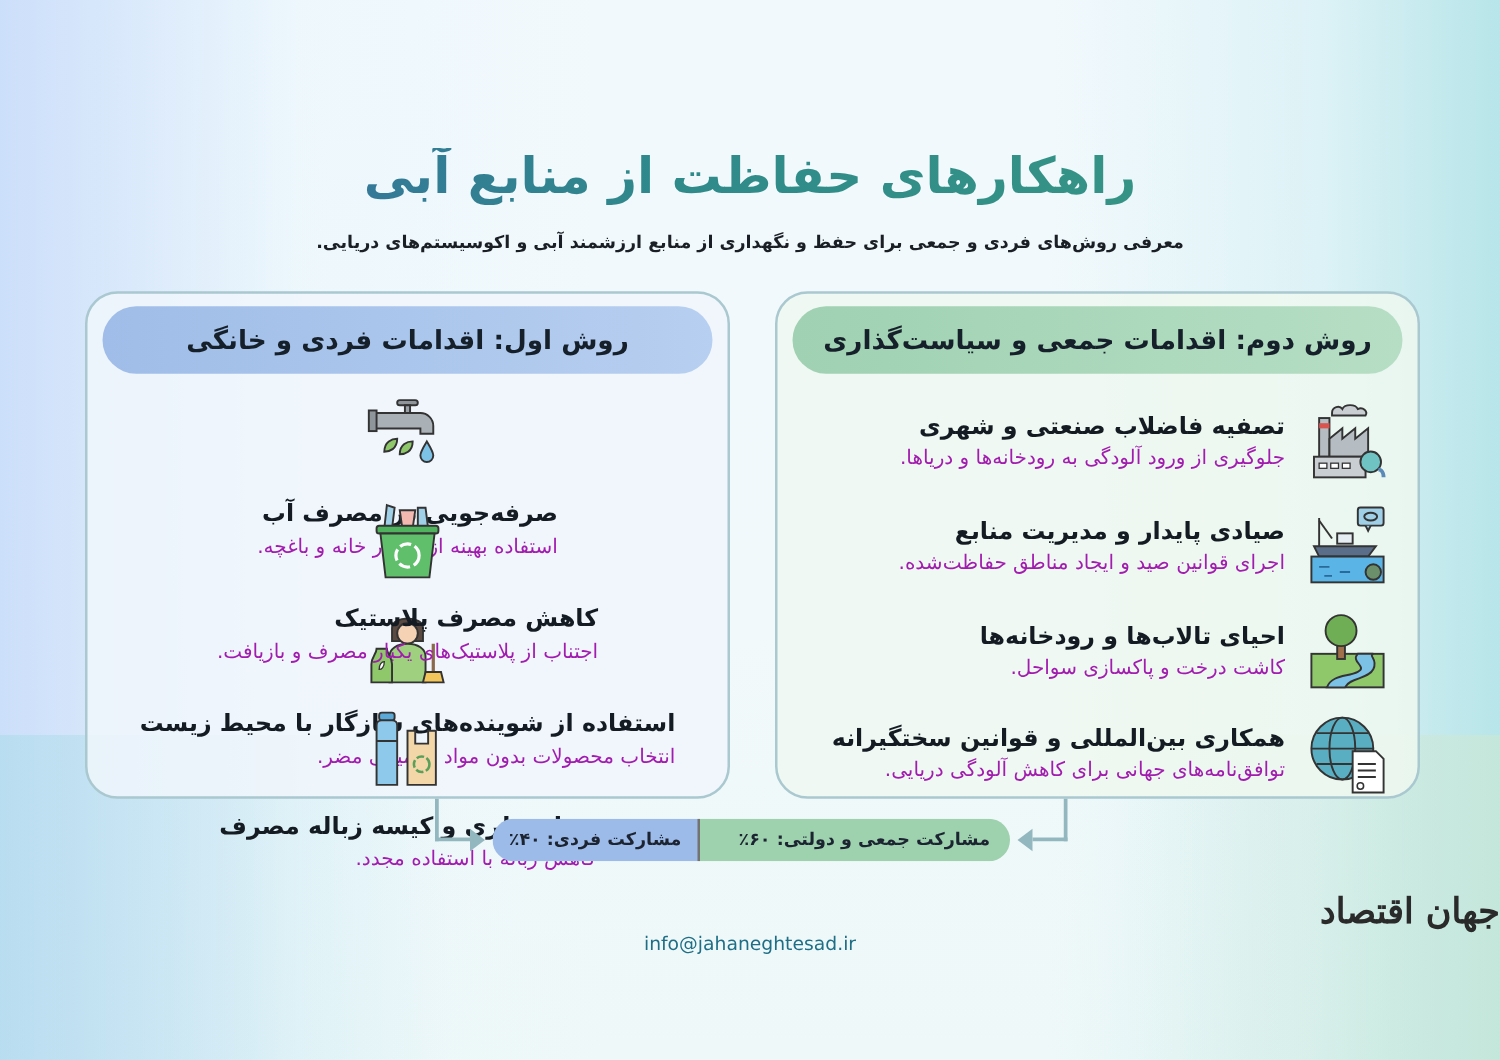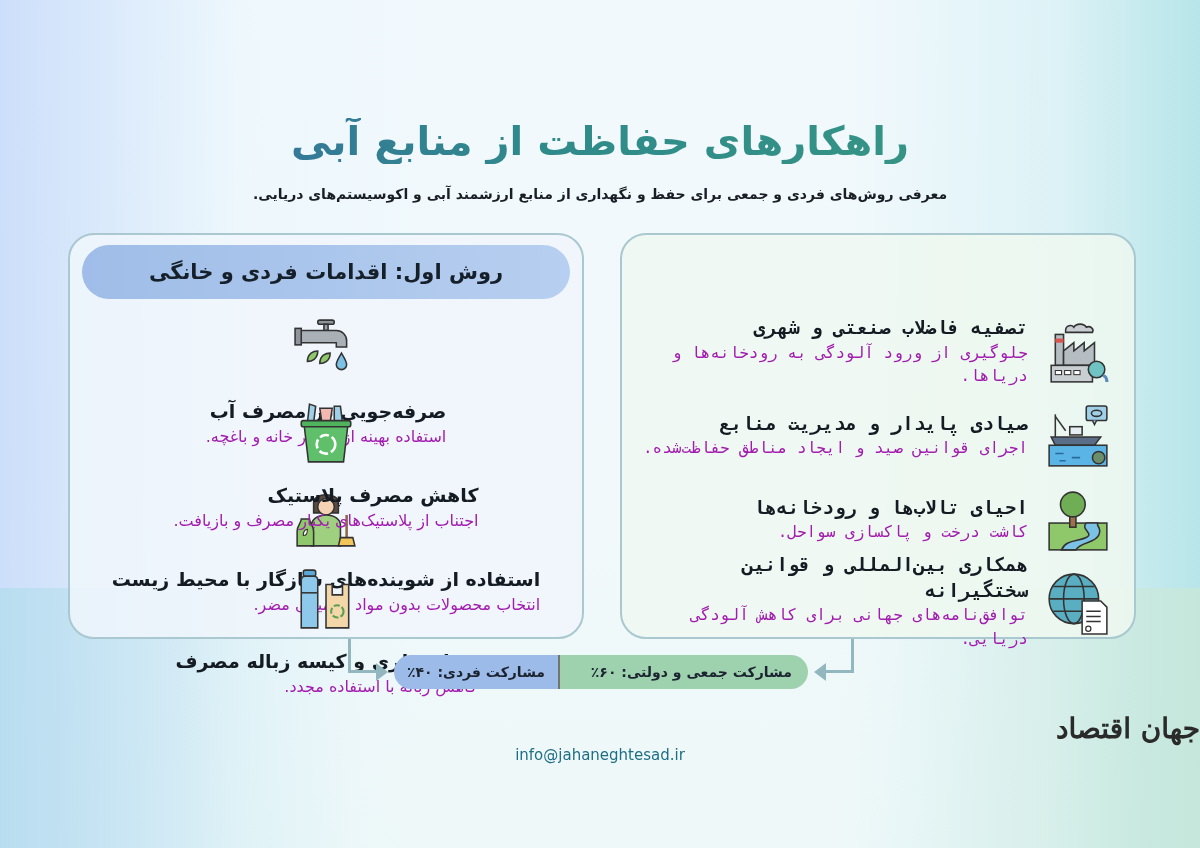--- a/index.html
+++ b/index.html
@@ -38,21 +38,21 @@
     border-radius: 27px; display: flex; align-items: center; justify-content: center;
     direction: rtl; font-size: 21px; font-weight: bold; color: #16202a;
   }
   .card.left .card-header { background: linear-gradient(90deg, #9fbde8, #b7cff0); }
   .card.right .card-header { background: linear-gradient(90deg, #9fd1b2, #b6dec4); }
   .item {
     position: absolute; left: 20px; right: 20px; height: 80px;
     display: flex; align-items: center; gap: 14px;
   }
   .card.left .item { flex-direction: column; }
-  .card.right .item { flex-direction: row-reverse; font-family: Liberation Mono, monospace; }
+  .card.right .item { flex-direction: row-reverse; }
   .item-text { flex: 1; direction: rtl; text-align: right; }
   .card.right .item-text { text-align: right; }
   .item-title { font-size: 19px; font-weight: bold; color: #151b22; line-height: 1.35; }
   .item-desc { font-size: 16px; color: #a21caf; line-height: 1.45; }
   .icon-box { width: 72px; height: 72px; flex: 0 0 72px; display: flex; align-items: center; justify-content: center; }
   .icon-box svg { width: 66px; height: 66px; }
 
   .share-bar {
     position: absolute; top: 655px; left: 394px; width: 414px; height: 34px;
     display: flex; direction: ltr; border-radius: 17px; overflow: hidden;
@@ -146,20 +146,21 @@
       </svg>
     </div>
     <div class="item-text">
       <div class="item-title">حمل بطری و کیسه زباله مصرف</div>
       <div class="item-desc">کاهش زباله با استفاده مجدد.</div>
     </div>
   </div>
 </section>
 
 <section class="card right">
+  <div class="card-header">روش دوم: اقدامات جمعی و سیاست‌گذاری</div>
 
   <div class="item" style="top:78px">
     <div class="icon-box">
       <svg viewBox="0 0 64 64">
         <path d="M20 10c0-5 6-6 8-3 2-4 10-4 12 0 4-2 8 2 6 5H20z" fill="#c9ced2" stroke="#333" stroke-width="1.5"></path>
         <rect x="10" y="14" width="8" height="30" fill="#b5bcc2" stroke="#333" stroke-width="1.5"></rect>
         <rect x="10" y="18" width="8" height="4" fill="#d9534f"></rect>
         <path d="M18 30l10-8v8l10-8v8l10-8v22H18z" fill="#b5bcc2" stroke="#333" stroke-width="1.5"></path>
         <rect x="6" y="44" width="40" height="16" fill="#c9ced2" stroke="#333" stroke-width="1.5"></rect>
         <rect x="10" y="49" width="6" height="4" fill="#fff" stroke="#333"></rect>

